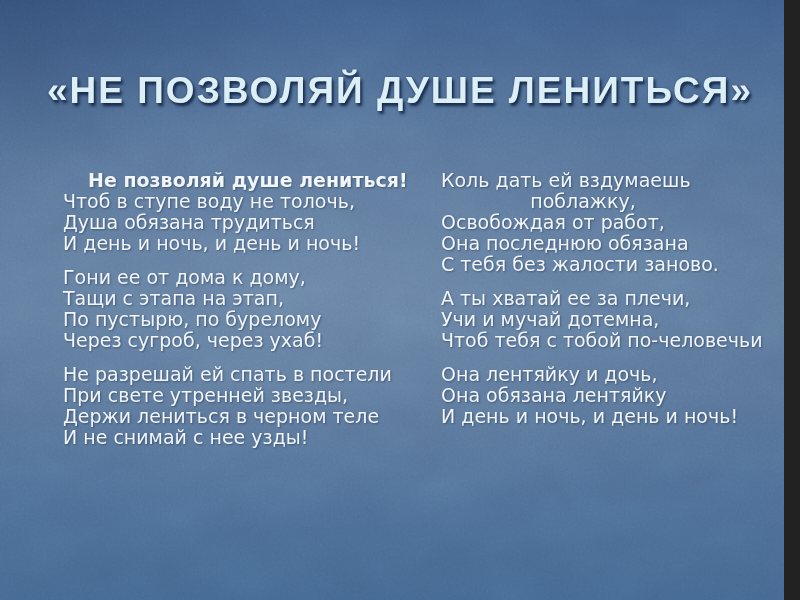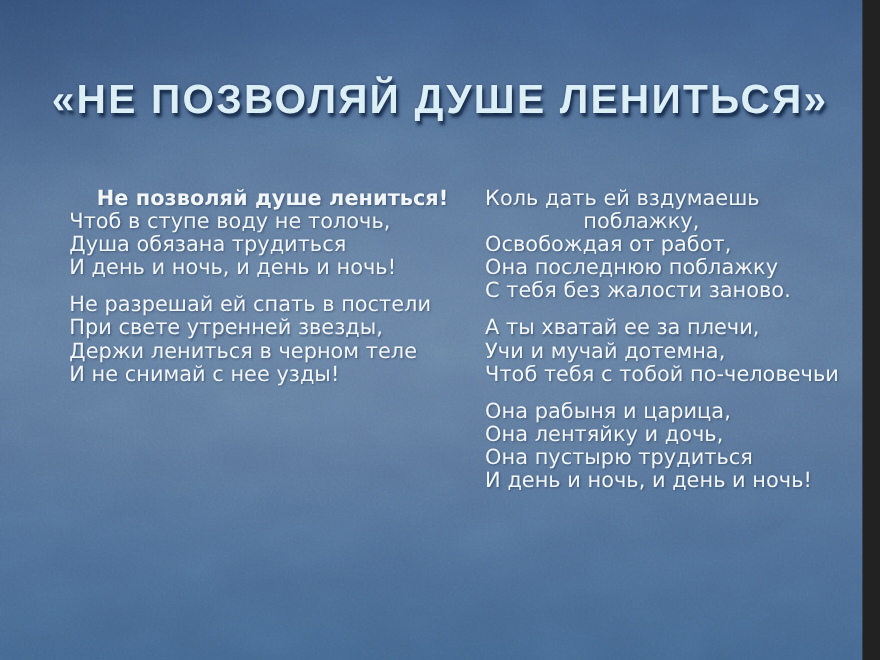--- a/index.html
+++ b/index.html
@@ -92,41 +92,46 @@
   <div class="title">«НЕ ПОЗВОЛЯЙ ДУШЕ ЛЕНИТЬСЯ»</div>
 
   <div class="col col-left">
     <div class="stanza">
       <div class="line indent">Не позволяй душе лениться!</div>
       <div class="line">Чтоб в ступе воду не толочь,</div>
       <div class="line">Душа обязана трудиться</div>
       <div class="line">И день и ночь, и день и ночь!</div>
     </div>
     <div class="stanza">
+      <div class="line">Гони ее от дома к дому,</div>
+      <div class="line">Тащи с этапа на этап,</div>
+      <div class="line">По пустырю, по бурелому</div>
+      <div class="line">Через сугроб, через ухаб!</div>
+    </div>
+    <div class="stanza">
       <div class="line">Не разрешай ей спать в постели</div>
       <div class="line">При свете утренней звезды,</div>
       <div class="line">Держи лениться в черном теле</div>
       <div class="line">И не снимай с нее узды!</div>
     </div>
   </div>
 
   <div class="col col-right">
     <div class="stanza">
       <div class="line">Коль дать ей вздумаешь</div>
       <div class="line push-right">поблажку,</div>
       <div class="line">Освобождая от работ,</div>
-      <div class="line">Она последнюю поблажку</div>
+      <div class="line">Она последнюю обязана</div>
       <div class="line">С тебя без жалости заново.</div>
     </div>
     <div class="stanza">
       <div class="line">А ты хватай ее за плечи,</div>
       <div class="line">Учи и мучай дотемна,</div>
       <div class="line">Чтоб тебя с тобой по-человечьи</div>
     </div>
     <div class="stanza">
-      <div class="line">Она рабыня и царица,</div>
       <div class="line">Она лентяйку и дочь,</div>
-      <div class="line">Она пустырю трудиться</div>
+      <div class="line">Она обязана лентяйку</div>
       <div class="line">И день и ночь, и день и ночь!</div>
     </div>
   </div>
 
 </div>
 
 </body></html>

